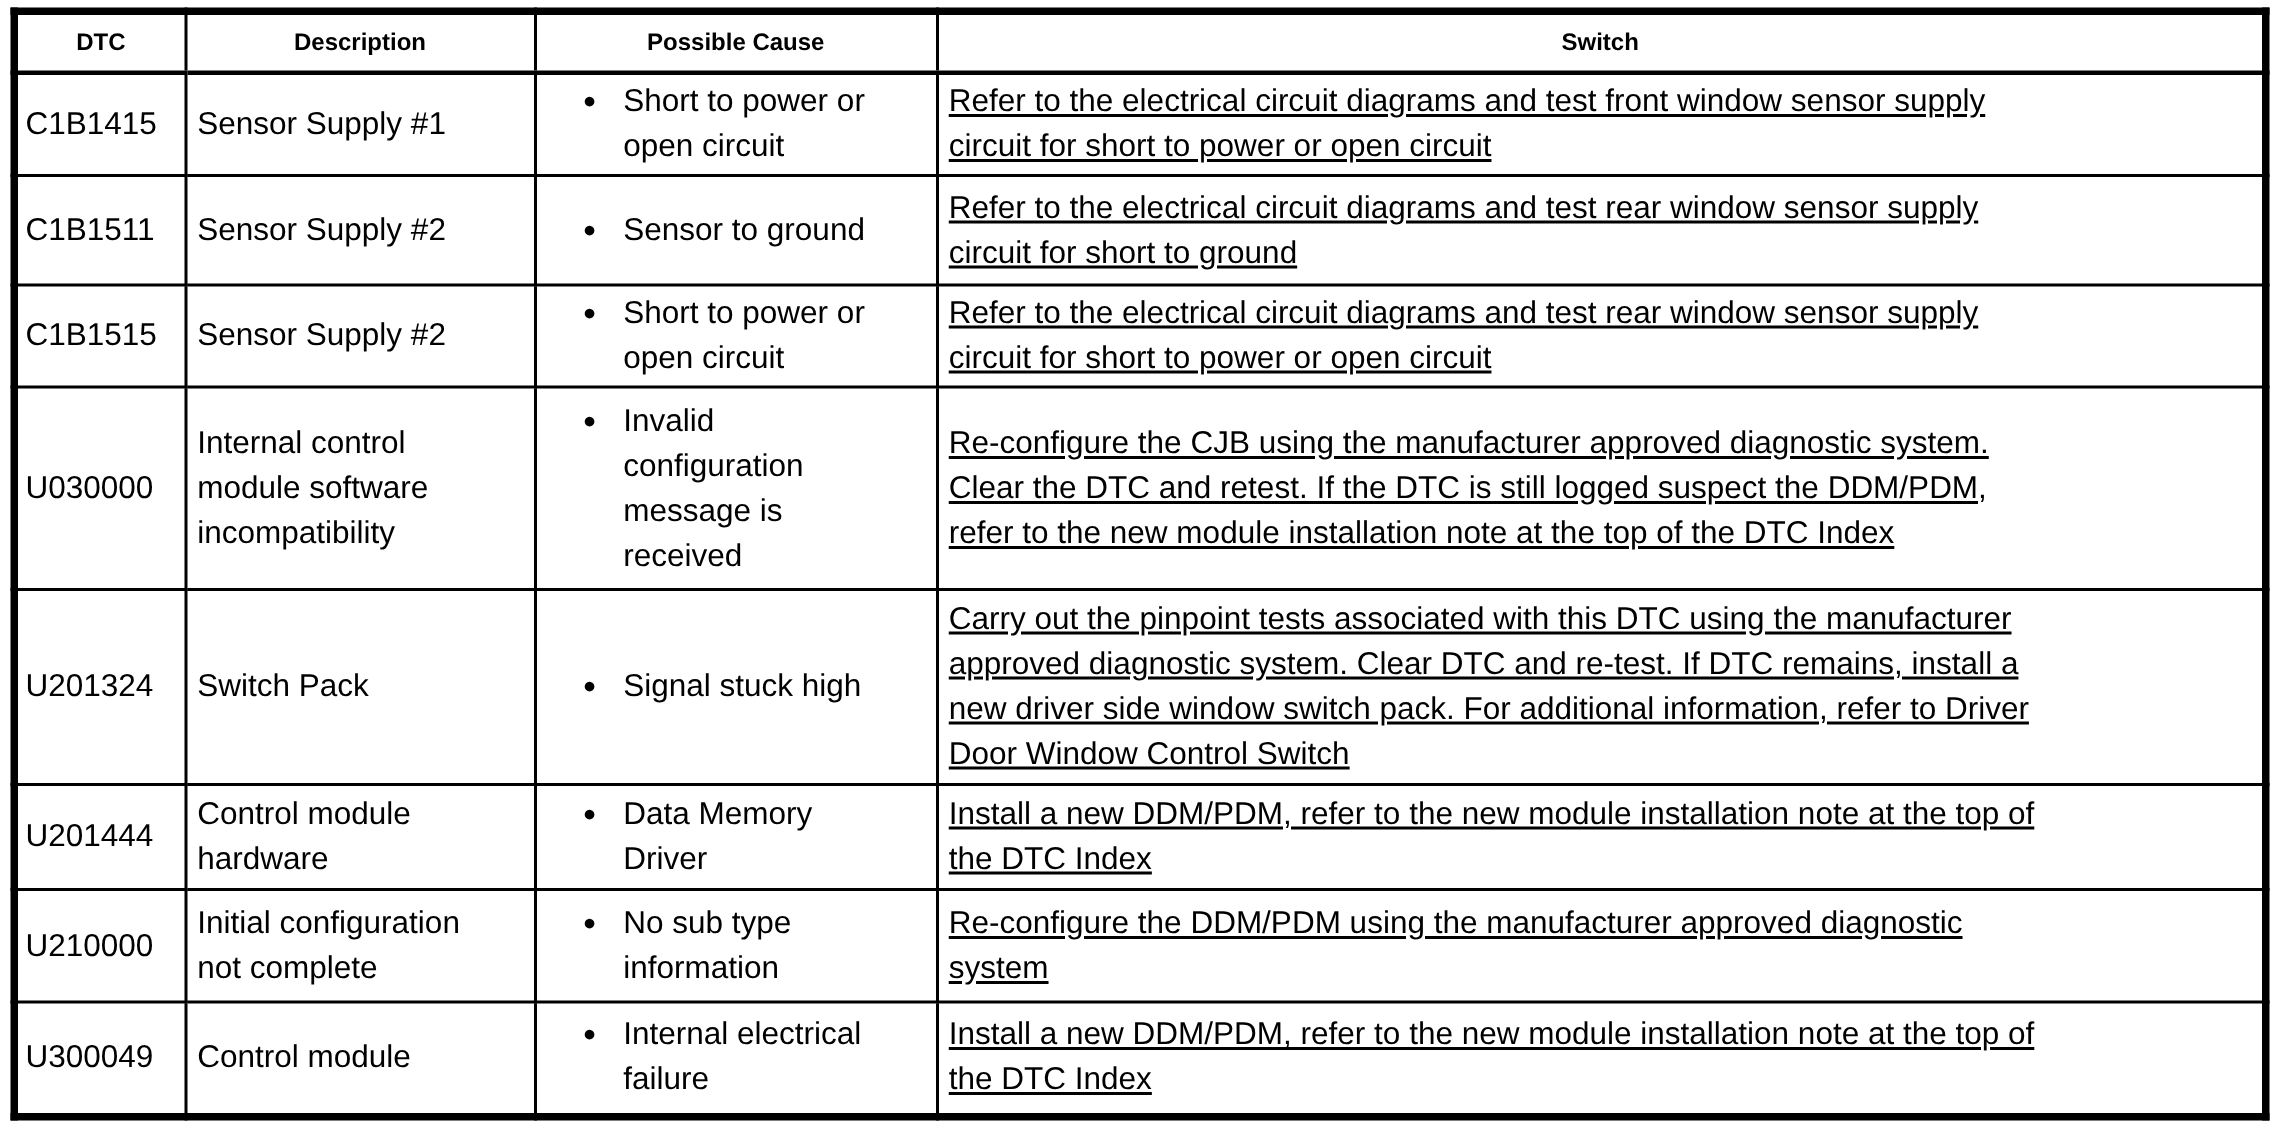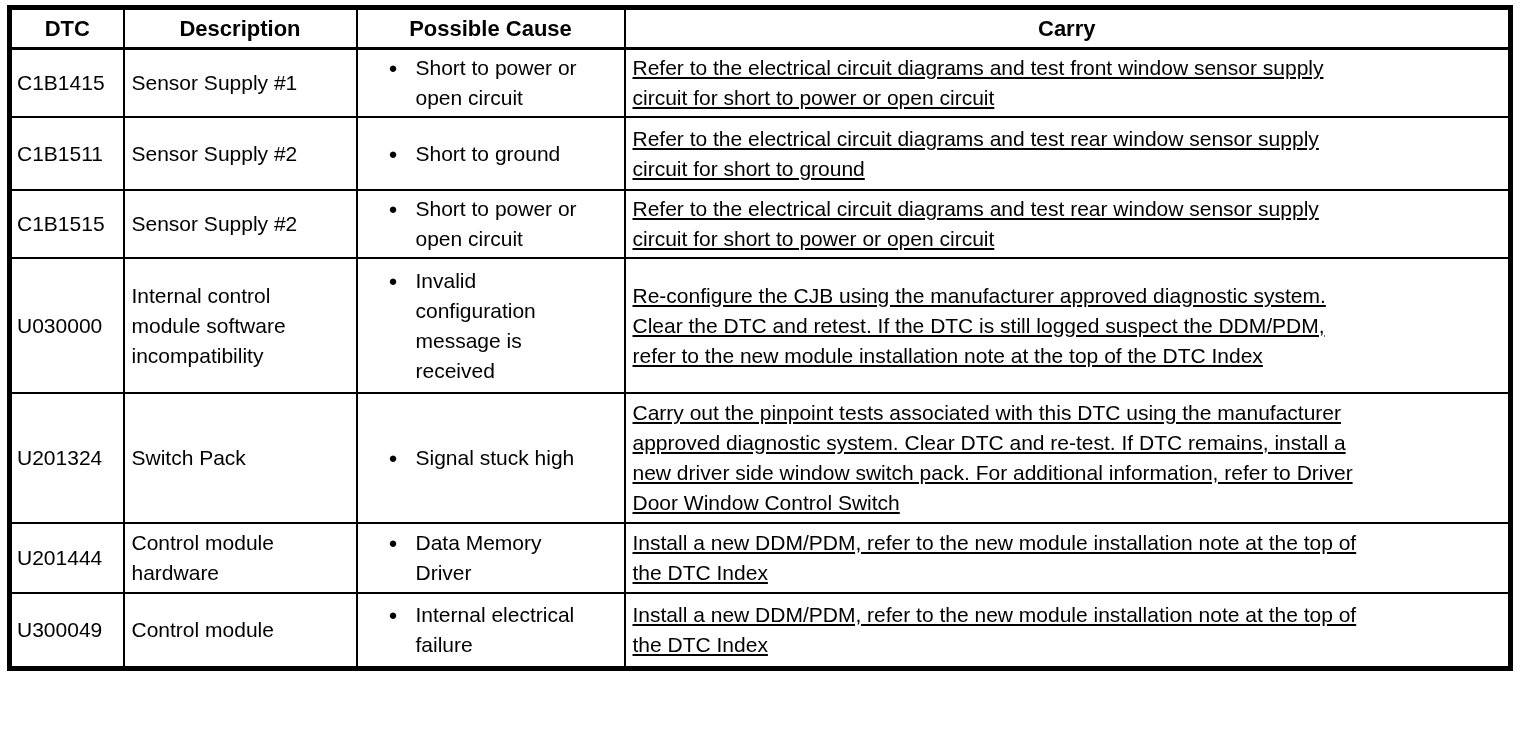--- a/index.html
+++ b/index.html
@@ -19,21 +19,21 @@
     border: 5px solid #000000;
   }
   col.c-dtc    { width: 114px; }
   col.c-desc   { width: 233px; }
   col.c-cause  { width: 268px; }
   col.c-action { width: auto;  }
   th, td { border: 2px solid #000000; }
   thead th {
     border-bottom: 3px solid #000000;
     height: 37px;
-    font-size: 22px;
+    font-size: 16px;
     font-weight: bold;
     text-align: center;
     vertical-align: middle;
     padding: 0 4px;
   }
   tbody td {
     font-size: 21px;
     line-height: 30px;
     vertical-align: middle;
     padding: 3px 8px;
@@ -71,36 +71,36 @@
       <col class="c-dtc">
       <col class="c-desc">
       <col class="c-cause">
       <col class="c-action">
     </colgroup>
     <thead>
       <tr>
         <th>DTC</th>
         <th>Description</th>
         <th>Possible Cause</th>
-        <th>Carry</th>
+        <th>Switch</th>
       </tr>
     </thead>
     <tbody id="table-body">
         <tr>
           <td class="col-dtc">C1B1415</td>
           <td class="col-desc">Sensor Supply #1</td>
           <td class="col-cause"><div class="cause-wrap"><span class="bullet">●</span><span class="cause-text">Short to power or
 open circuit</span></div></td>
           <td class="col-action">Refer to the electrical circuit diagrams and test front window sensor supply
 circuit for short to power or open circuit</td>
         </tr>
         <tr>
           <td class="col-dtc">C1B1511</td>
           <td class="col-desc">Sensor Supply #2</td>
-          <td class="col-cause"><div class="cause-wrap"><span class="bullet">●</span><span class="cause-text">Short to ground</span></div></td>
+          <td class="col-cause"><div class="cause-wrap"><span class="bullet">●</span><span class="cause-text">Sensor to ground</span></div></td>
           <td class="col-action">Refer to the electrical circuit diagrams and test rear window sensor supply
 circuit for short to ground</td>
         </tr>
         <tr>
           <td class="col-dtc">C1B1515</td>
           <td class="col-desc">Sensor Supply #2</td>
           <td class="col-cause"><div class="cause-wrap"><span class="bullet">●</span><span class="cause-text">Short to power or
 open circuit</span></div></td>
           <td class="col-action">Refer to the electrical circuit diagrams and test rear window sensor supply
 circuit for short to power or open circuit</td>
@@ -130,20 +130,29 @@
         <tr>
           <td class="col-dtc">U201444</td>
           <td class="col-desc">Control module
 hardware</td>
           <td class="col-cause"><div class="cause-wrap"><span class="bullet">●</span><span class="cause-text">Data Memory
 Driver</span></div></td>
           <td class="col-action">Install a new DDM/PDM, refer to the new module installation note at the top of
 the DTC Index</td>
         </tr>
         <tr>
+          <td class="col-dtc">U210000</td>
+          <td class="col-desc">Initial configuration
+not complete</td>
+          <td class="col-cause"><div class="cause-wrap"><span class="bullet">●</span><span class="cause-text">No sub type
+information</span></div></td>
+          <td class="col-action">Re-configure the DDM/PDM using the manufacturer approved diagnostic
+system</td>
+        </tr>
+        <tr>
           <td class="col-dtc">U300049</td>
           <td class="col-desc">Control module</td>
           <td class="col-cause"><div class="cause-wrap"><span class="bullet">●</span><span class="cause-text">Internal electrical
 failure</span></div></td>
           <td class="col-action">Install a new DDM/PDM, refer to the new module installation note at the top of
 the DTC Index</td>
         </tr>
       </tbody>
   </table>
 </div>

